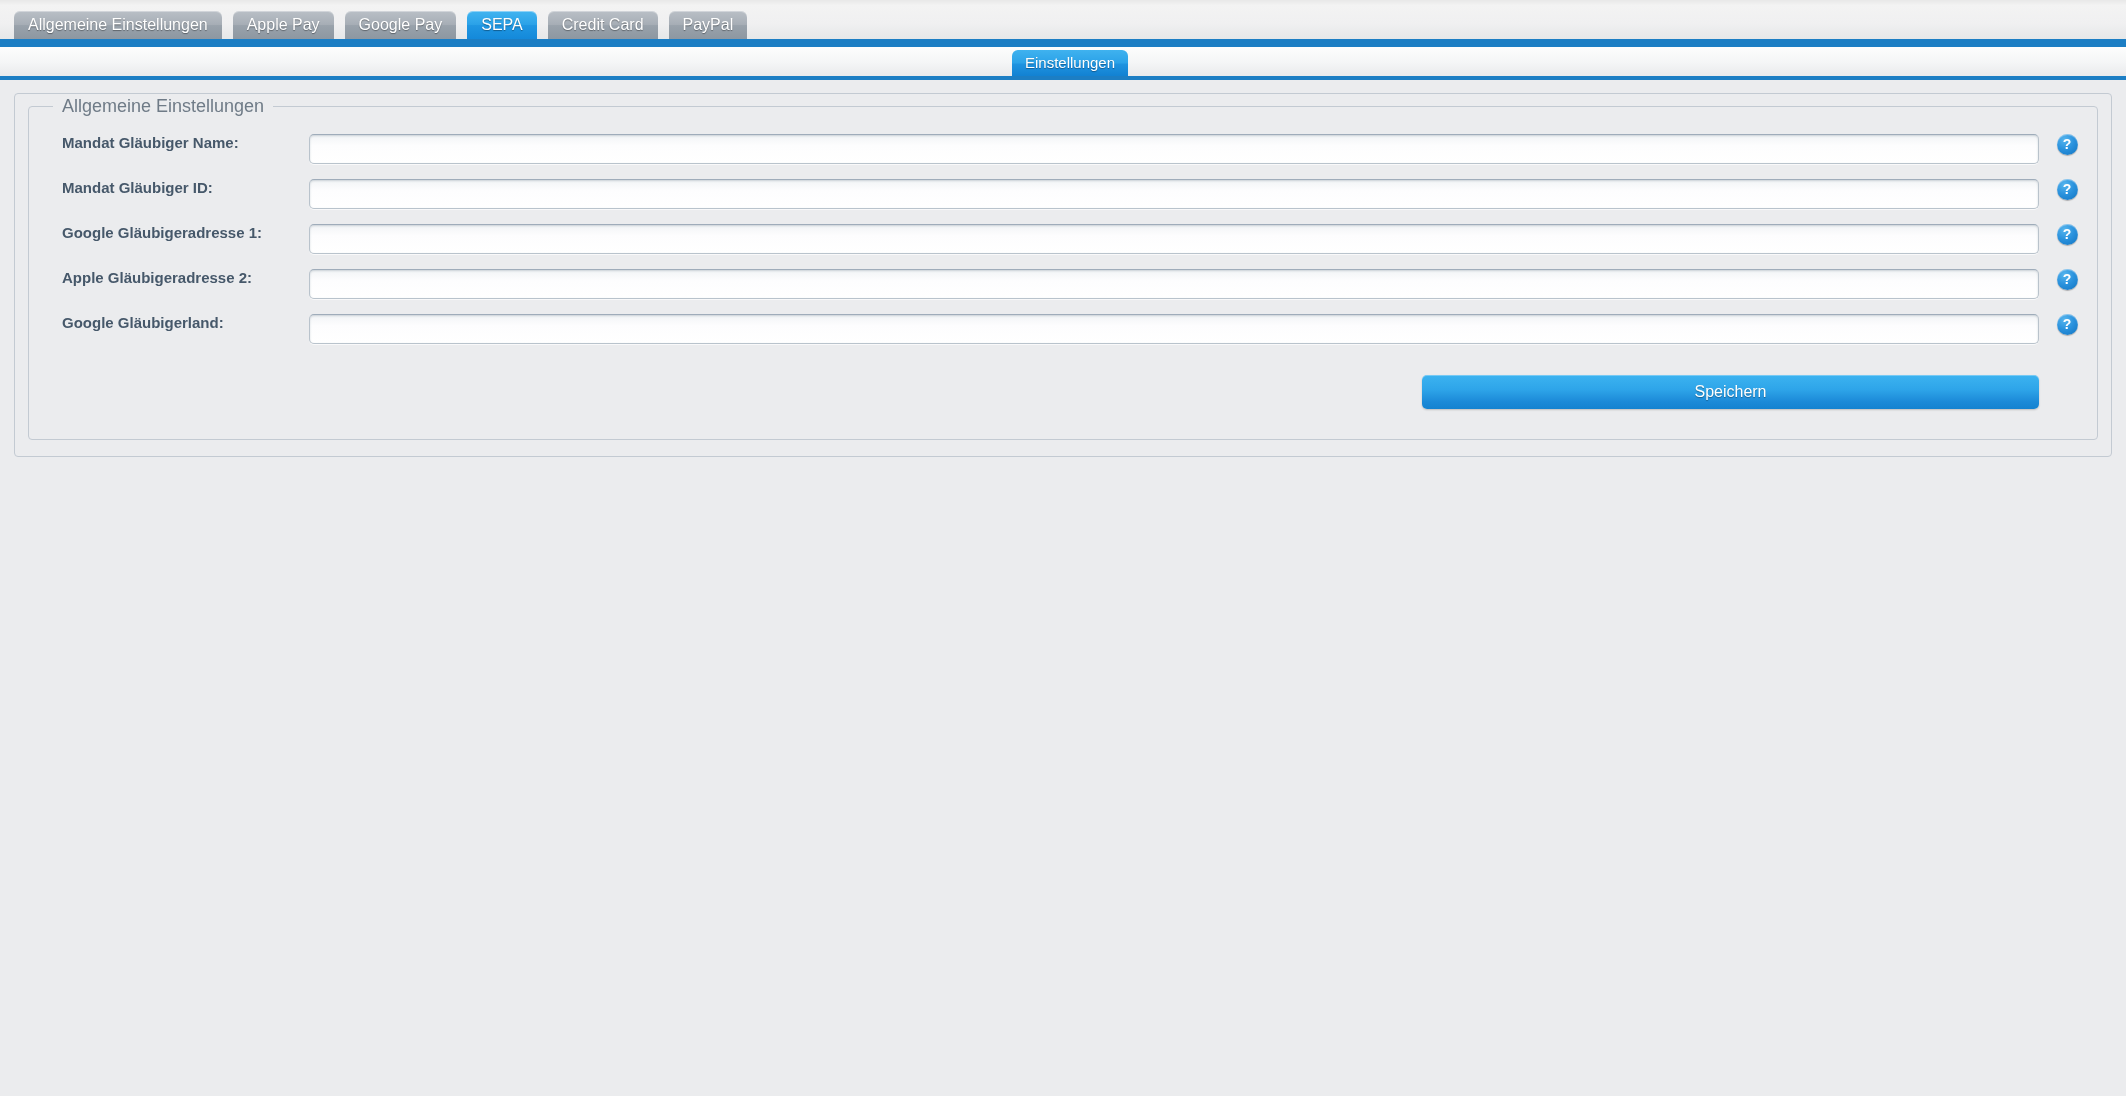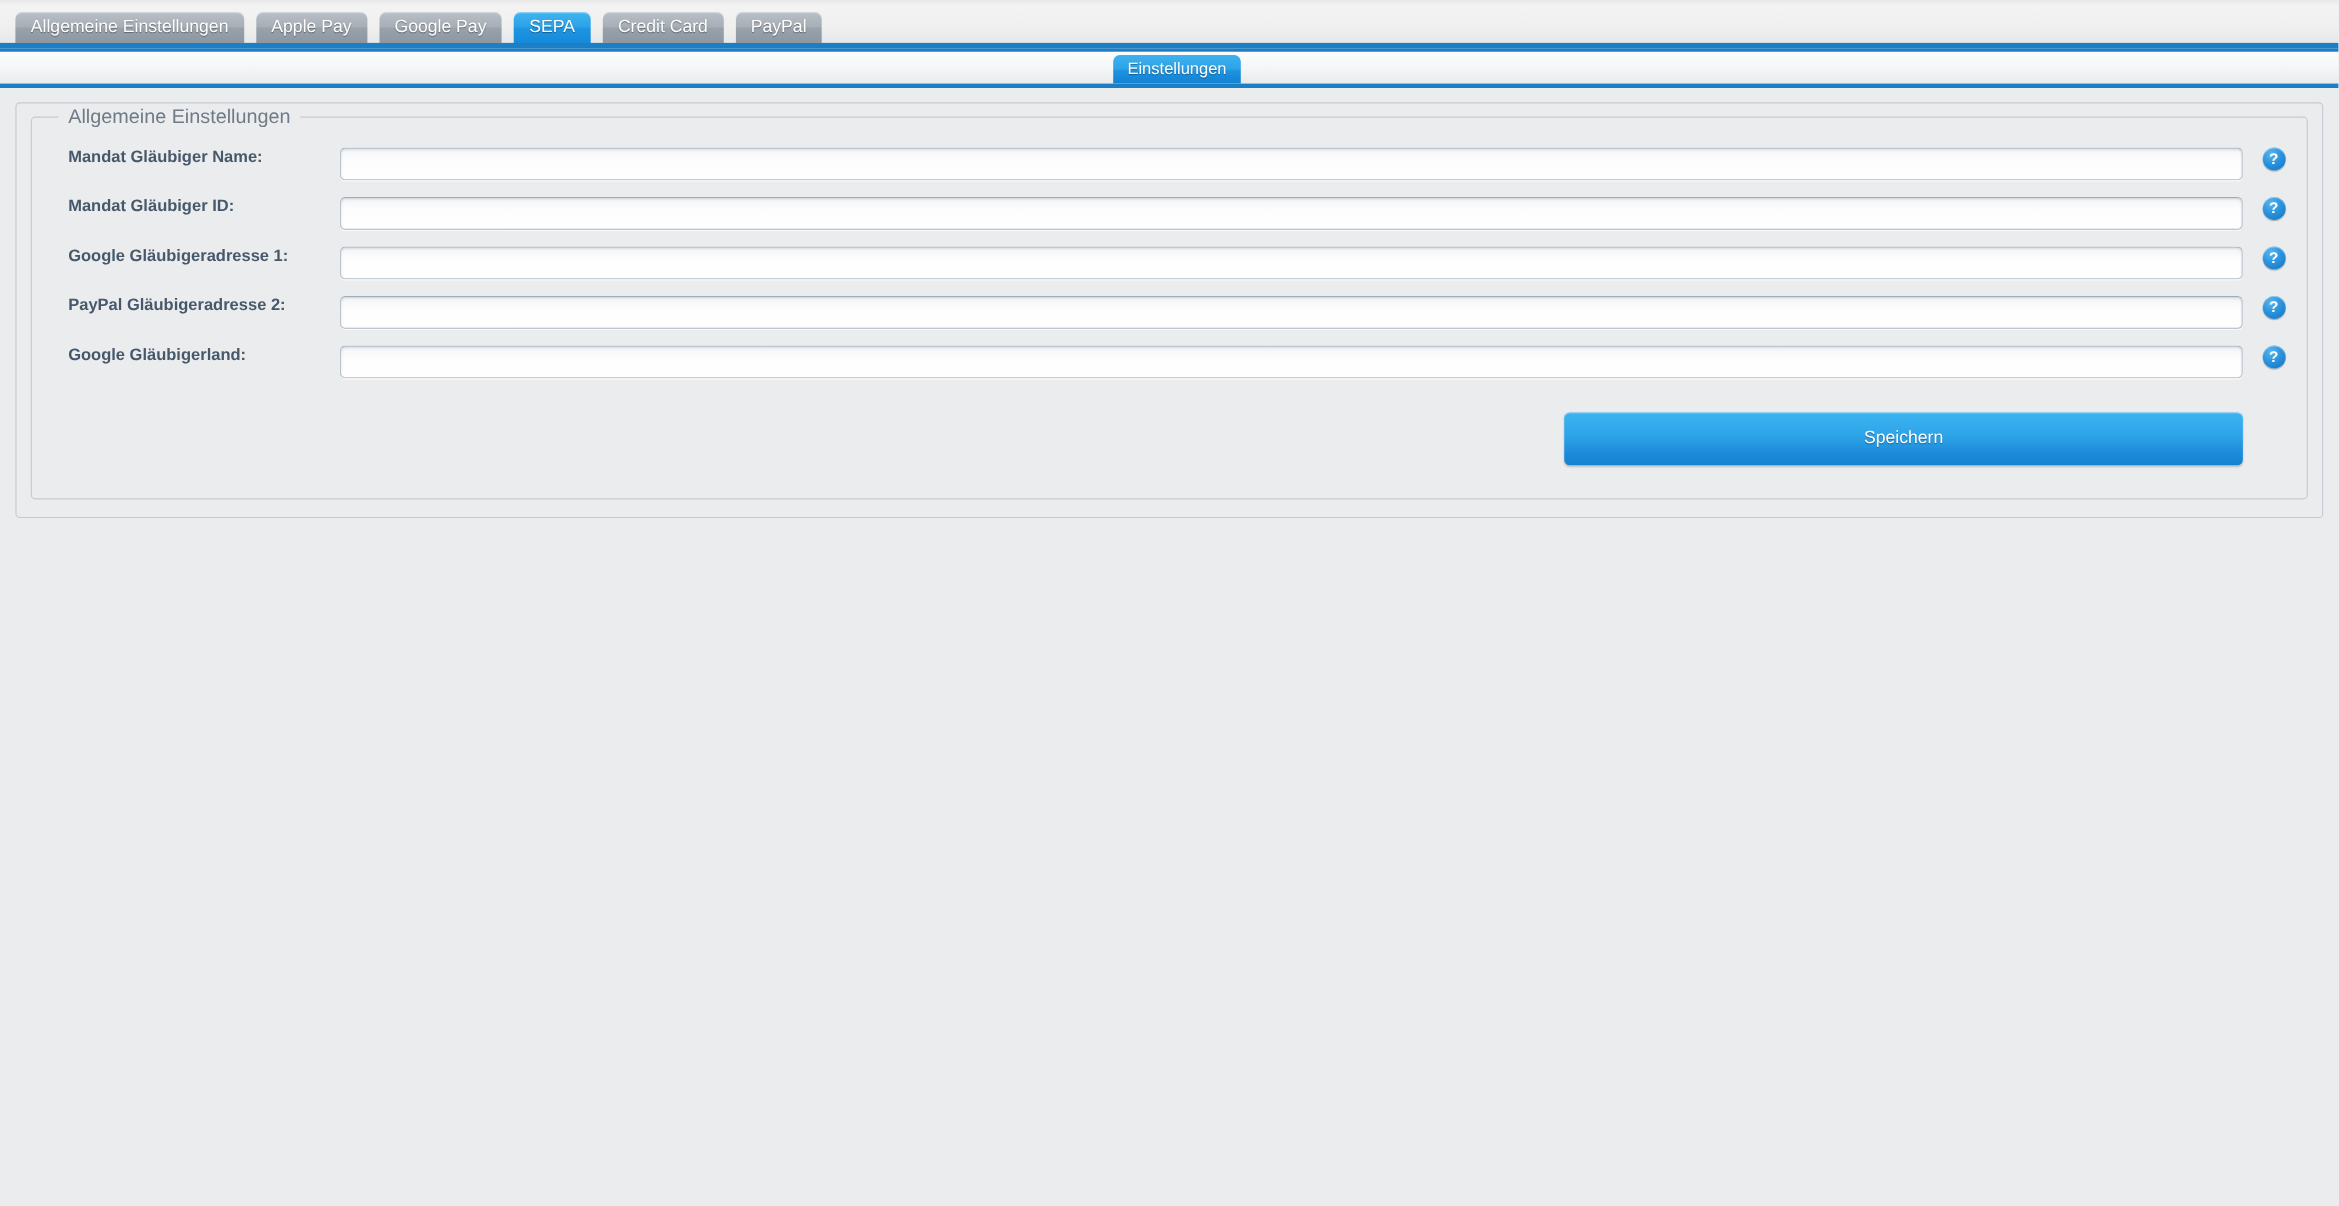--- a/index.html
+++ b/index.html
@@ -164,21 +164,21 @@
     font-family: "Liberation Sans", sans-serif;
   }
 
   .actions {
     padding: 16px 18px 0 33px;
     display: flex;
     justify-content: flex-end;
   }
   .save-btn {
     width: 617px;
-    height: 48px;
+    height: 34px;
     border: 0;
     border-radius: 5px;
     background: linear-gradient(to bottom, #3cb3f0 0%, #2ea5e9 42%, #1c8ad8 78%, #1482d0 100%);
     box-shadow: 0 1px 2px rgba(0,0,0,.2), inset 0 1px 0 rgba(255,255,255,.3);
     color: #ffffff;
     font-size: 16px;
     text-shadow: 0 1px 1px rgba(0,0,0,.35);
     cursor: pointer;
     margin-right: 40px;
     font-family: "Liberation Sans", sans-serif;
@@ -232,21 +232,21 @@
         <div class="lbl">Google Gläubigeradresse 1:</div>
         <div class="fld">
           <input class="txt" type="text" value="" placeholder="" style="">
         </div>
         <div class="help">
           <span class="help-icon">?</span>
         </div>
       </div>
 
       <div class="row">
-        <div class="lbl">PayPal Gläubigeradresse 2:</div>
+        <div class="lbl">Apple Gläubigeradresse 2:</div>
         <div class="fld">
           <input class="txt" type="text" value="" placeholder="" style="">
         </div>
         <div class="help">
           <span class="help-icon">?</span>
         </div>
       </div>
 
       <div class="row">
         <div class="lbl">Google Gläubigerland:</div>

